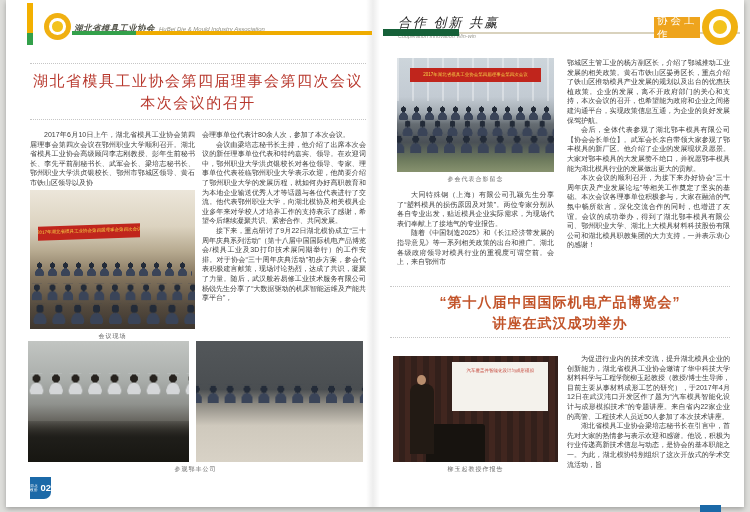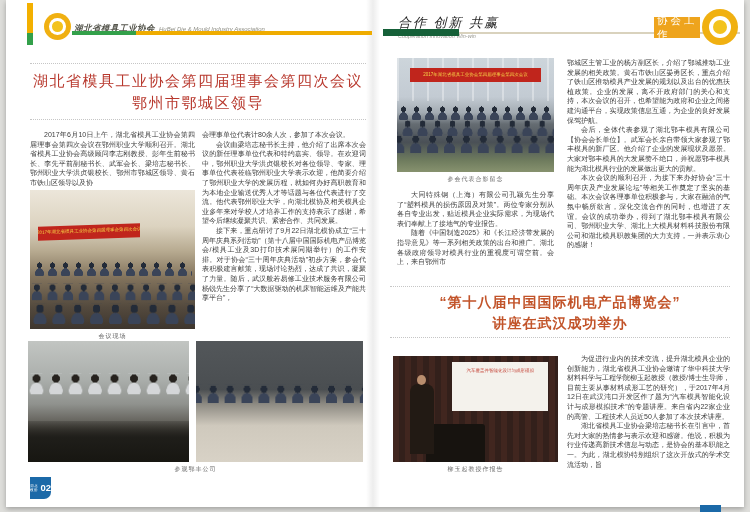--- a/index.html
+++ b/index.html
@@ -113,21 +113,21 @@
   <div class="abs section-box">协会工作</div>
   <div class="abs logo logo-right">
     <div class="inner">
       <div class="core"></div>
     </div>
   </div>
 
   <div class="abs dotted" style="left:30px;top:63px;width:336px;"></div>
   <div class="abs title1">
     <span style="display:block">湖北省模具工业协会第四届理事会第四次会议</span>
-    <span style="display:block">鄂州市鄂城区领导</span>
+    <span style="display:block">本次会议的召开</span>
   </div>
   <div class="abs dotted" style="left:30px;top:119px;width:336px;"></div>
 
   <div class="abs col" style="left:30px;top:130px;width:165px;">
     <p class="ind">2017年6月10日上午，湖北省模具工业协会第四届理事会第四次会议在鄂州职业大学顺利召开。湖北省模具工业协会高级顾问李志刚教授、彭年生前秘书长、李先平前副秘书长、武军会长、梁培志秘书长、鄂州职业大学洪贞银校长、鄂州市鄂城区领导、黄石市铁山区领导以及协</p>
   </div>
 
   <div class="abs photo photo-conference" style="left:30px;top:190px;width:165px;height:139px;">
     <div class="banner" style="left:5%;top:25%;width:62%;height:10%;transform:skewY(-2deg);">2017年湖北省模具工业协会第四届理事会第四次会议</div>
     <div class="crowd" style="left:2%;right:2%;top:52%;"></div>

